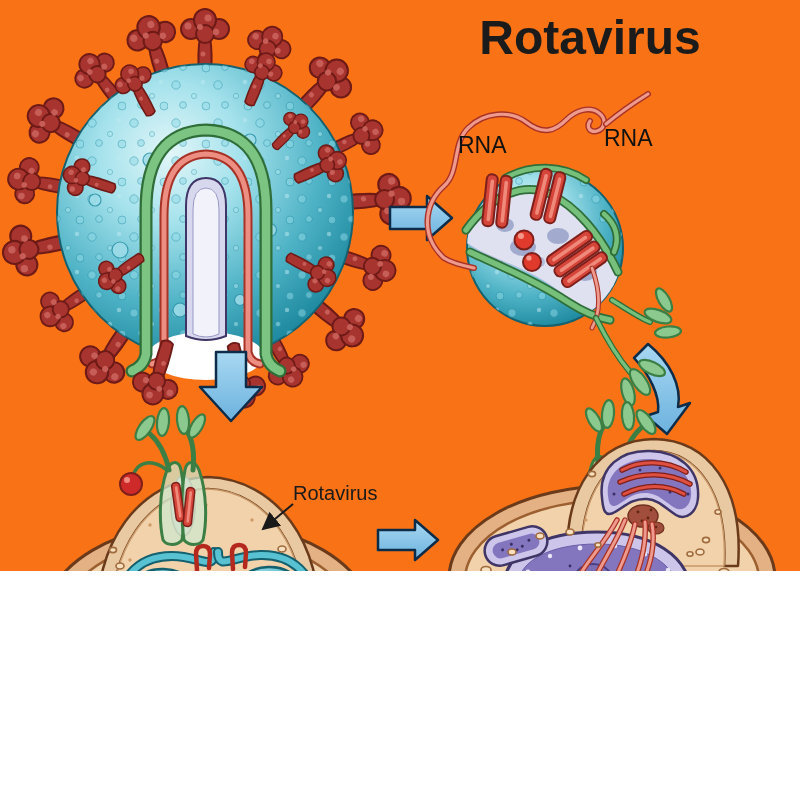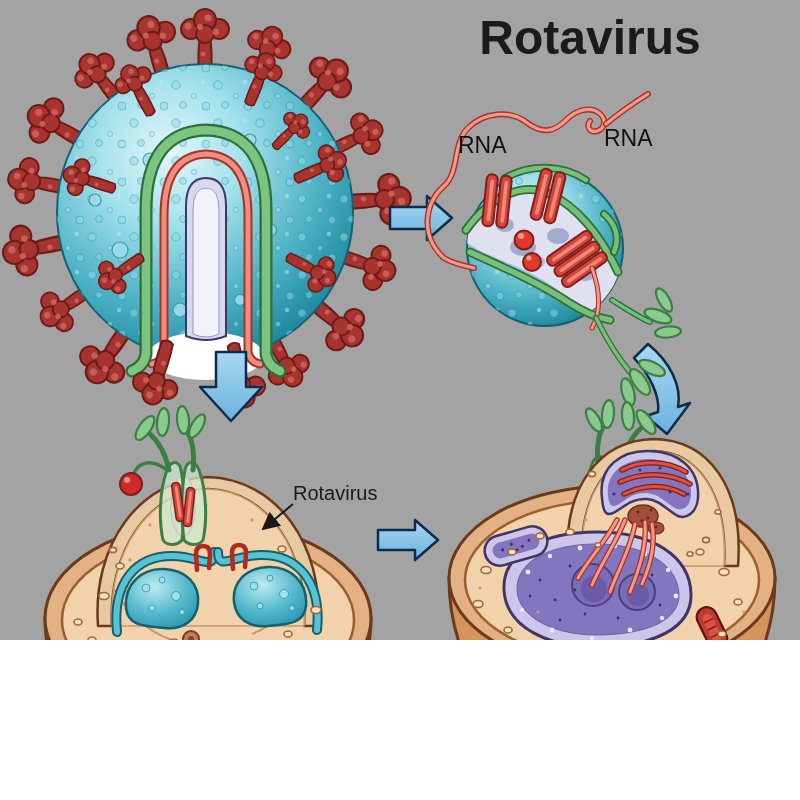--- a/index.html
+++ b/index.html
@@ -1,16 +1,16 @@
 <!DOCTYPE html>
 <html><head>
 <meta charset="utf-8">
 <style>
   html,body{margin:0;padding:0;background:#ffffff;}
-  .stage{position:relative;width:800px;height:640px;background:#a3a3a3;overflow:hidden;
+  .stage{position:relative;width:800px;height:571px;background:#f97316;overflow:hidden;
          font-family:"Liberation Sans",sans-serif;}
   svg{position:absolute;left:0;top:0;}
   .title-text{font-family:"Liberation Sans",sans-serif;font-size:48px;font-weight:600;fill:#1b1b1b;}
   .rna-text{font-family:"Liberation Sans",sans-serif;font-size:23px;font-weight:400;fill:#111111;}
   .ptr-text{font-family:"Liberation Sans",sans-serif;font-size:20px;font-weight:400;fill:#1a1a1a;}
 </style>
 </head>
 <body>
 
 <div class="stage">

